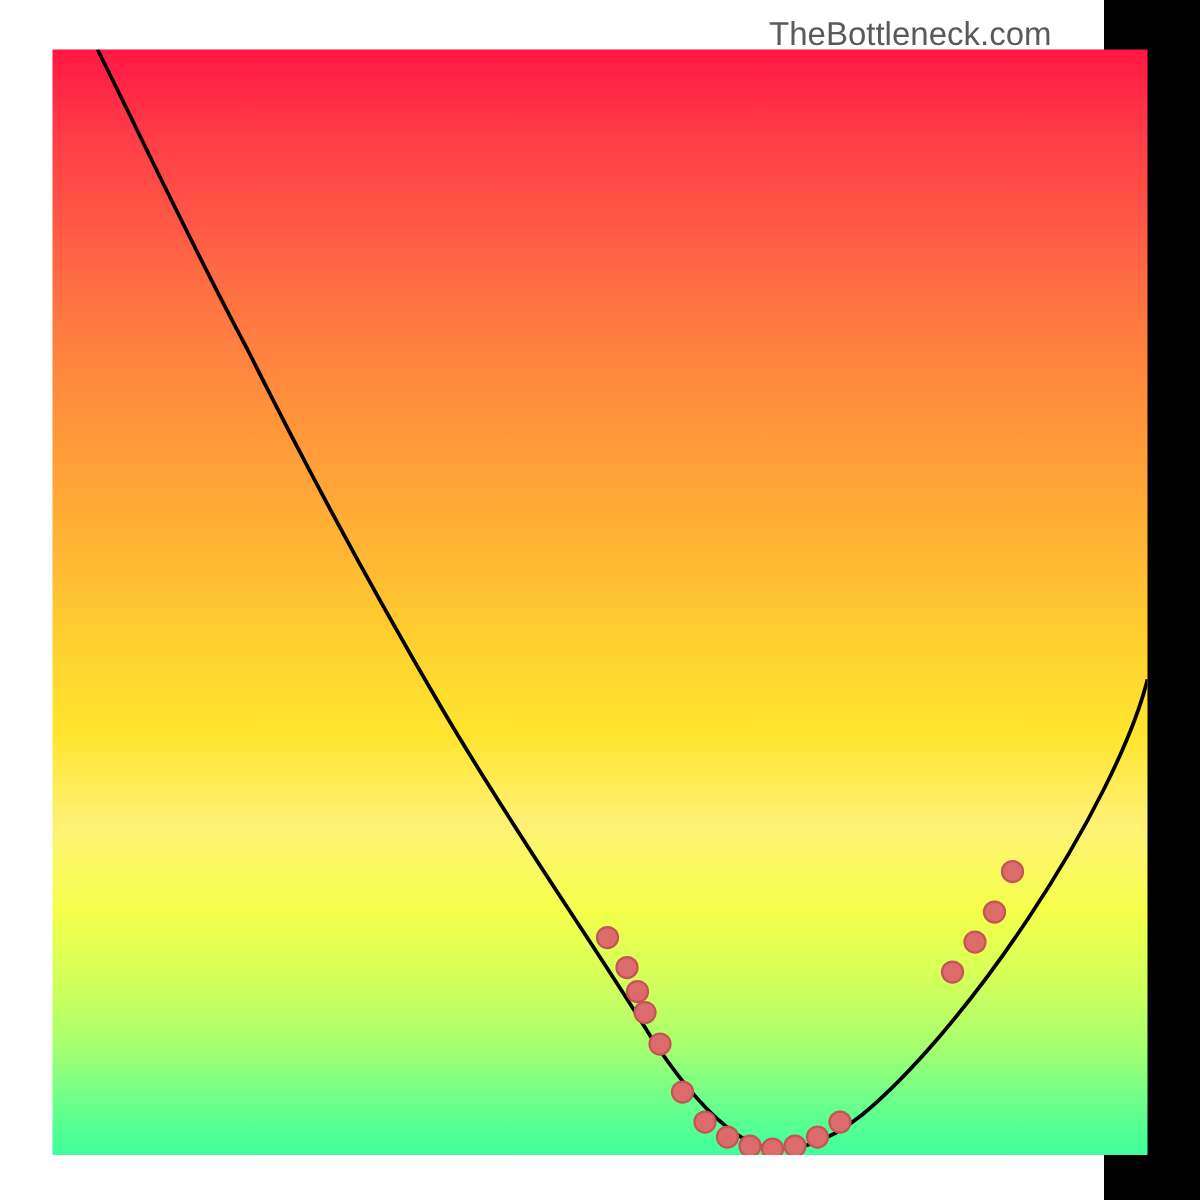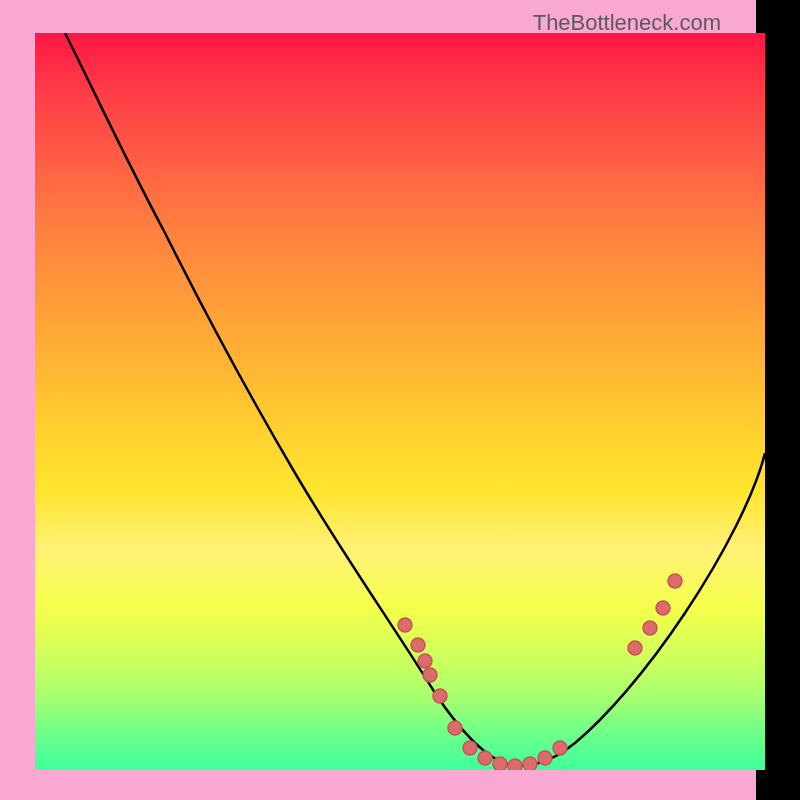--- a/index.html
+++ b/index.html
@@ -8,22 +8,21 @@
     background: #000;
     width: 800px;
     height: 800px;
     overflow: hidden;
     font-family: Arial, sans-serif;
   }
   .chart-container {
     position: relative;
     width: 736px;
     height: 800px;
-    background: #f9a8d4;
-    padding-left: 20px;
+    background: #ffffff;
   }
   .plot-area {
     position: absolute;
     left: 35px;
     top: 33px;
     width: 730px;
     height: 737px;
     background: linear-gradient(to bottom,
       #ff1744 0%,
       #ff3d47 8%,

